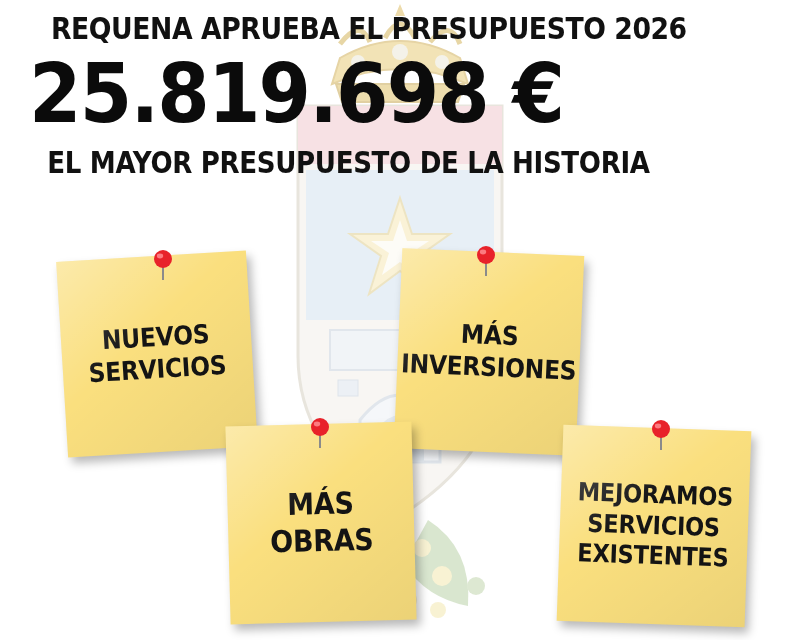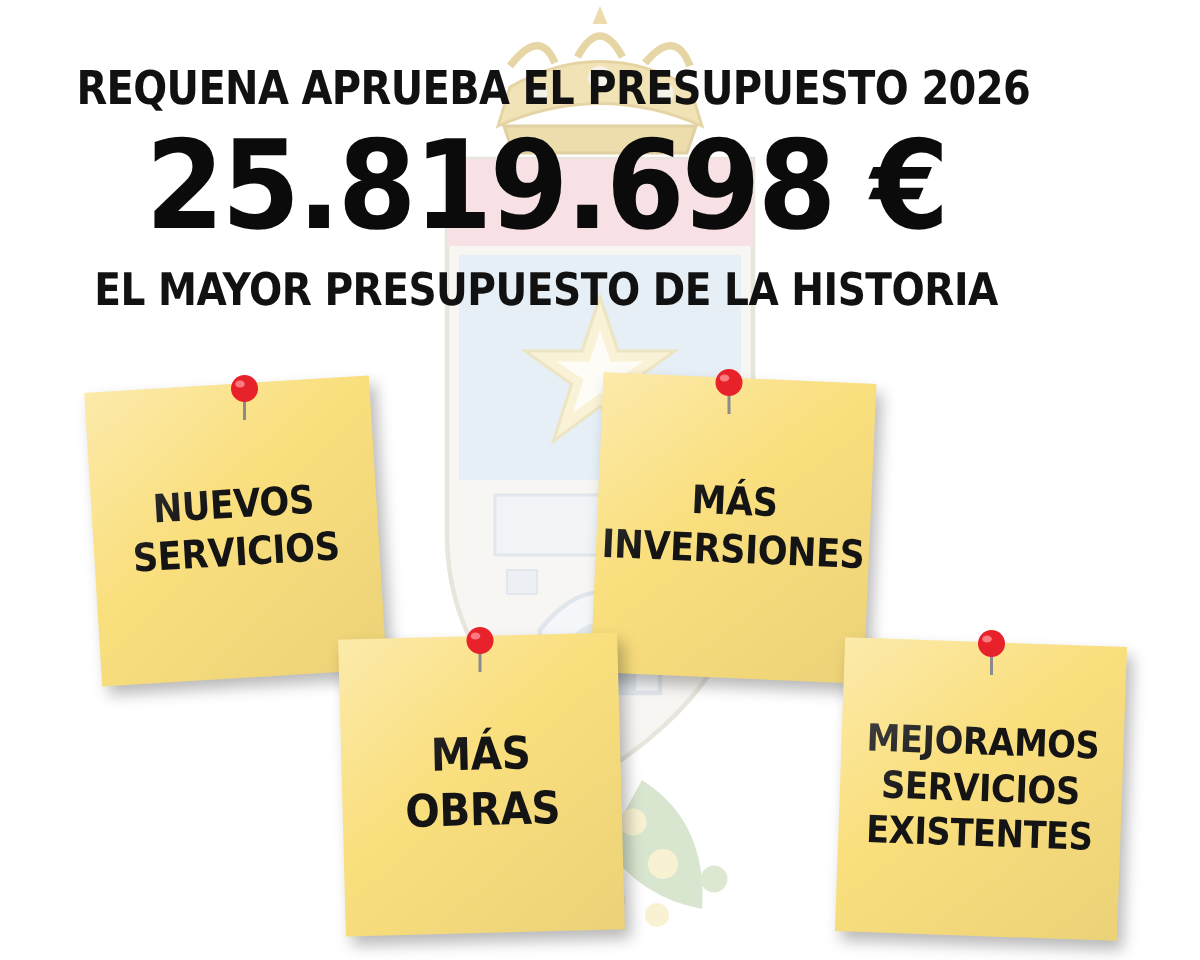--- a/index.html
+++ b/index.html
@@ -30,23 +30,22 @@
     width: 420px;
     height: 640px;
     opacity: 0.55;
     pointer-events: none;
   }
 
   
   .head-wrap {
     position: absolute;
     left: 0;
-    top: 43px;
+    top: 12px;
     width: 728px;
-    text-align: center;
     z-index: 5;
   }
   .head-line1 {
     font-family: "DejaVu Sans", sans-serif;
     font-weight: bold;
     font-size: 31px;
     letter-spacing: -0.5px;
     color: #111111;
     line-height: 1.05;
     transform: scaleX(0.86);

